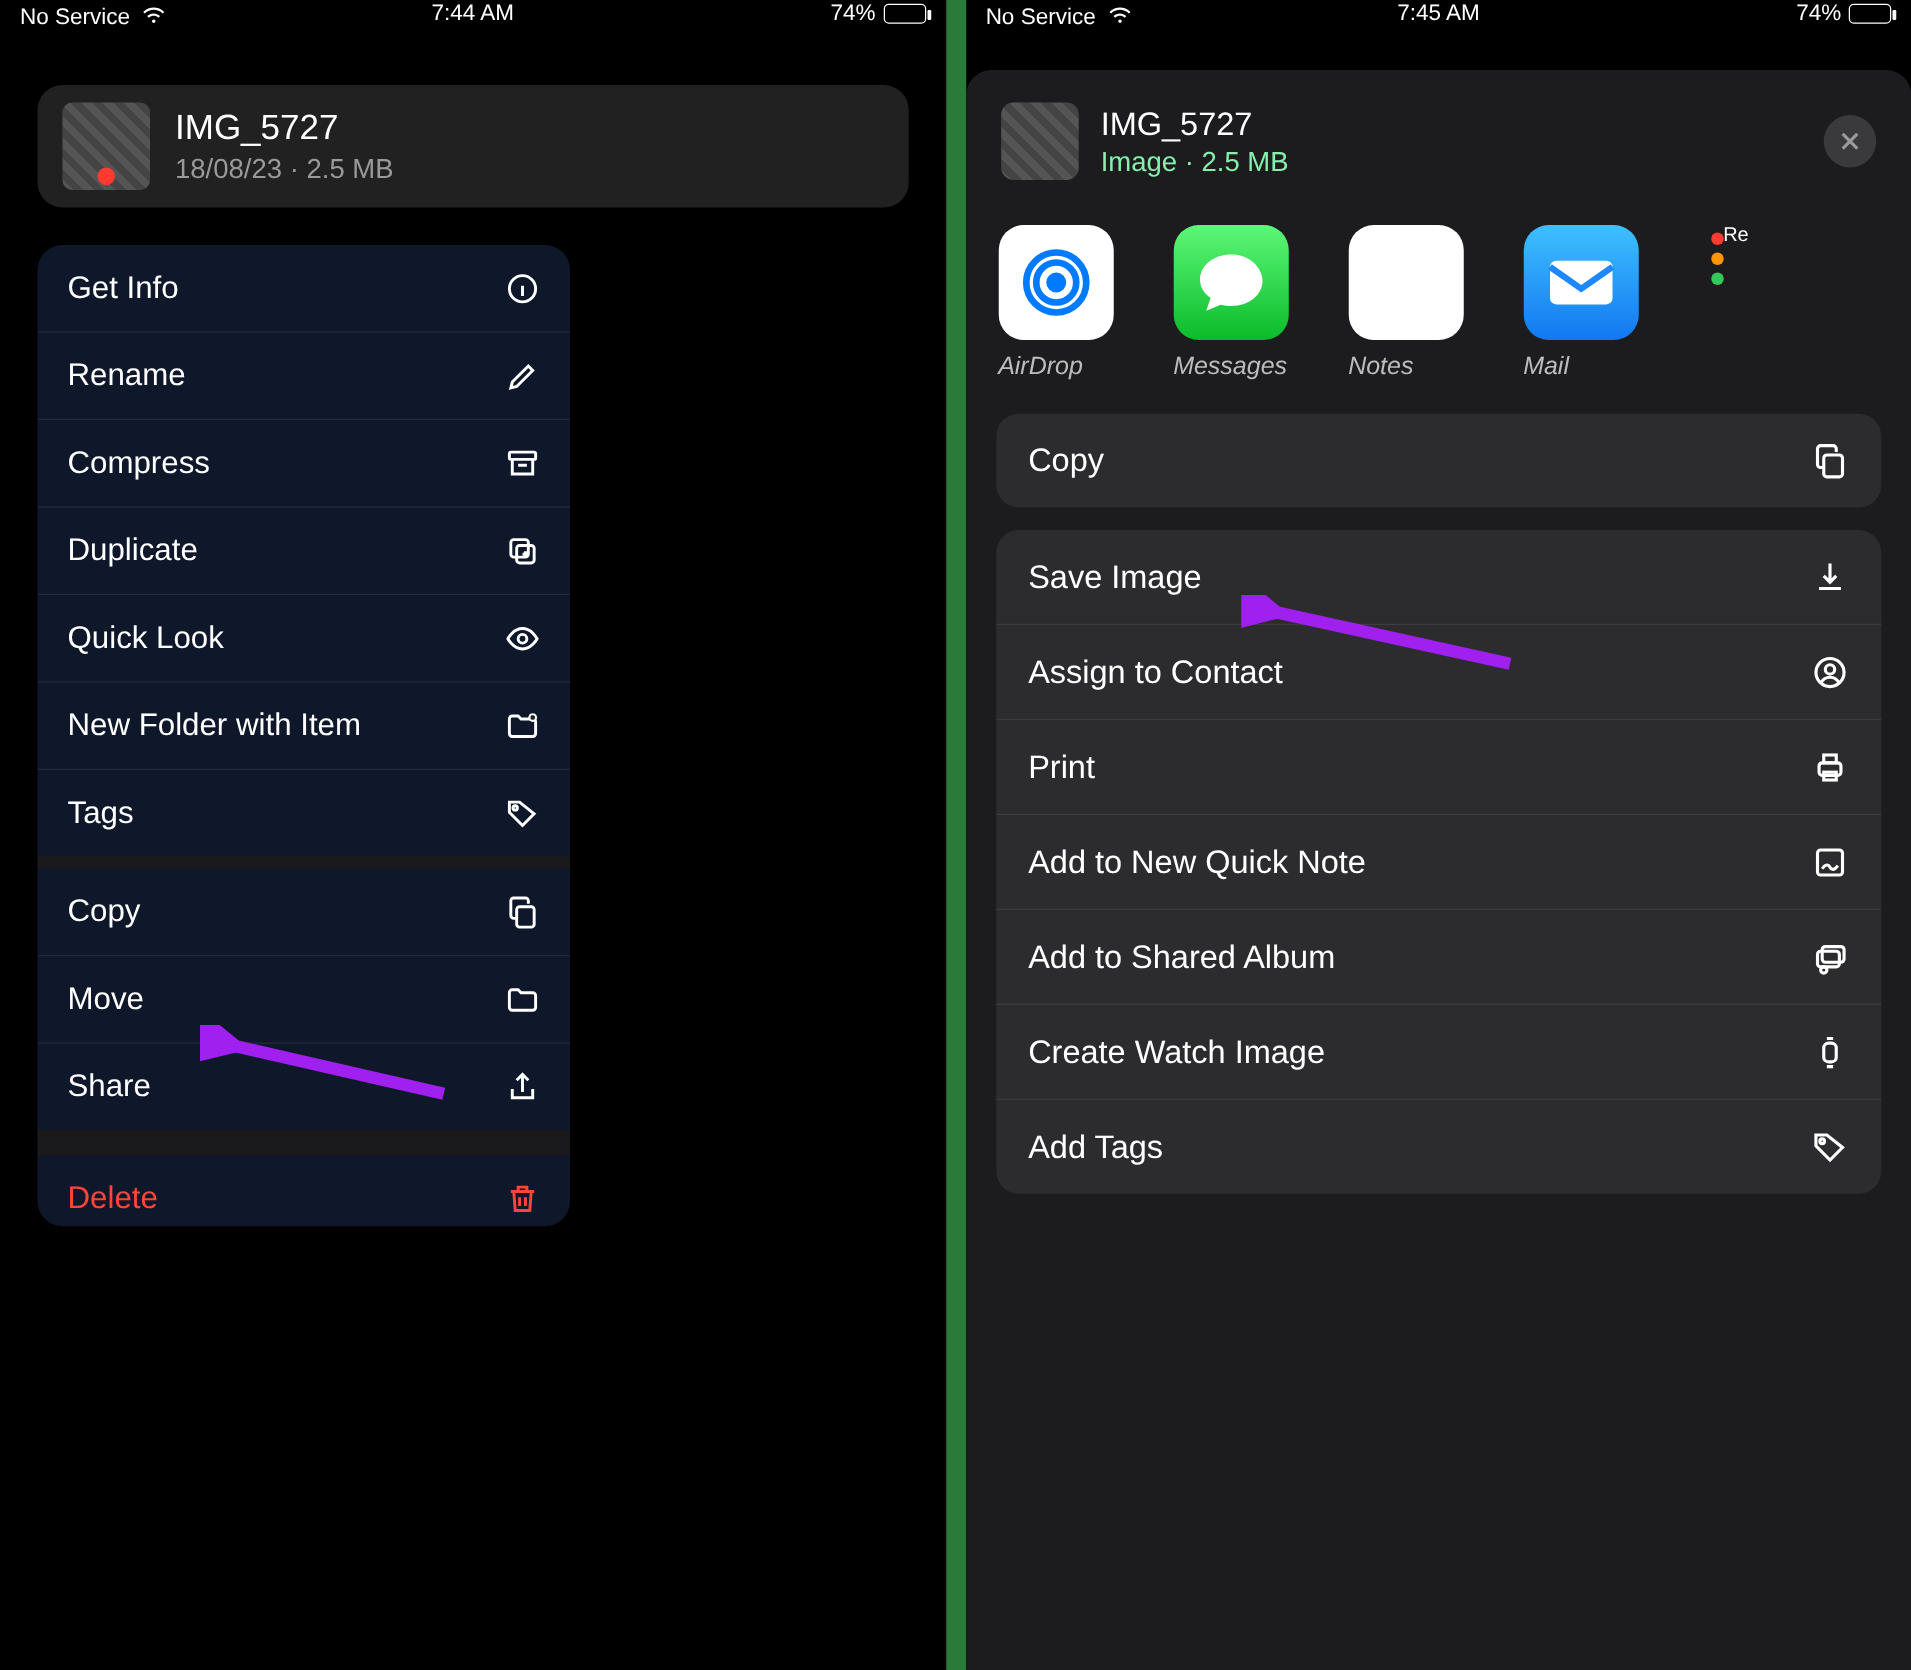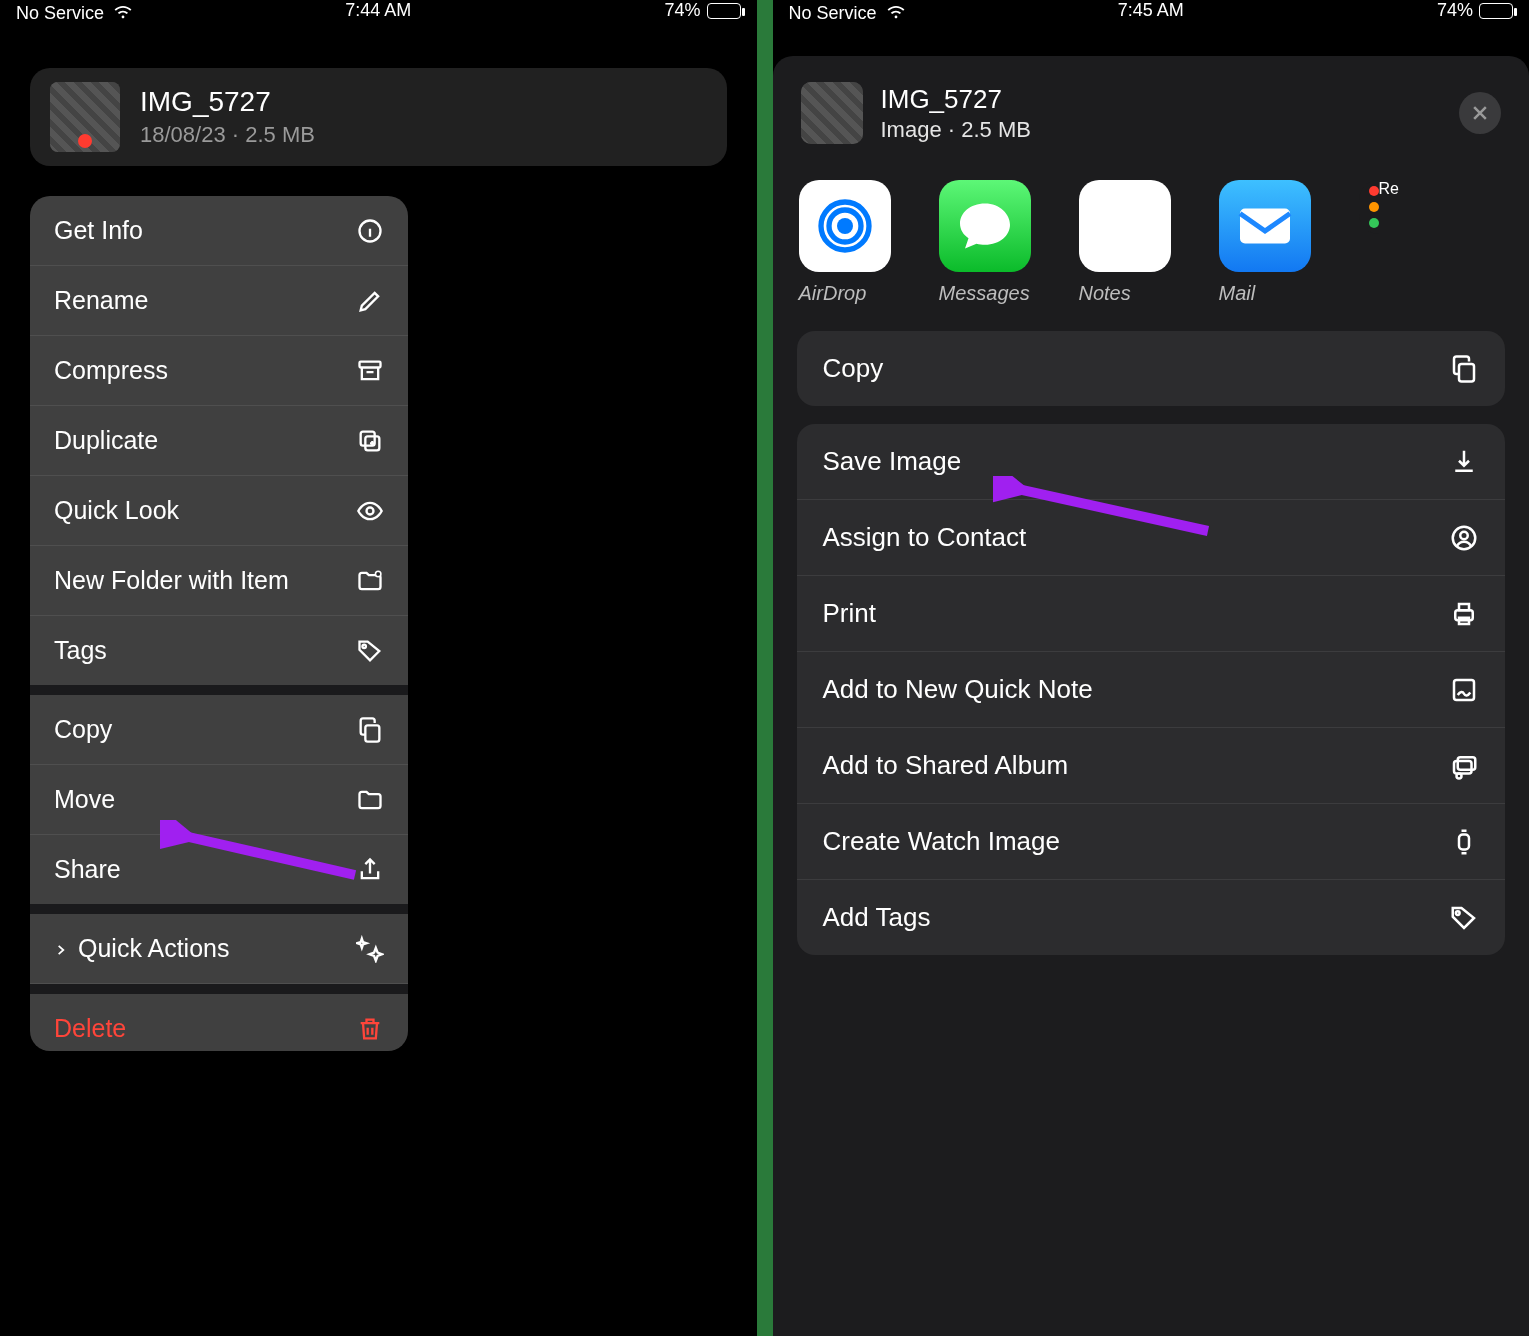--- a/index.html
+++ b/index.html
@@ -54,22 +54,22 @@
     display:flex;align-items:flex-end;justify-content:center;
     position:relative; overflow:hidden;
   }
   .thumb::before {content:"";position:absolute;inset:0;background:repeating-linear-gradient(45deg,#555 0 6px,#444 6px 12px);}
   .thumb-dot{position:absolute;bottom:4px;width:14px;height:14px;border-radius:50%;background:#ff3b30;}
   .file-text .title { font-size: 28px; font-weight: 500; color:#fff;}
   .file-text .meta { font-size: 22px; color:#9a9a9a; margin-top:4px;}
 
   .context-menu {
     margin: 30px 0 0 30px;
-    width: 378px;
-    background: #404040;
+    width: 426px;
+    background: #0f172a;
     border-radius: 20px;
     overflow: hidden;
   }
   .menu-item {
     display: flex;
     align-items: center;
     justify-content: space-between;
     padding: 20px 24px;
     font-size: 25px;
     border-bottom: 1px solid rgba(255,255,255,0.08);
@@ -91,21 +91,21 @@
   .arrow svg { width:100%; height:100%;}
 
   
   .share-header {
     display:flex; align-items:center;
     padding: 26px 28px 18px 28px;
     gap:18px;
   }
   .share-header .thumb { width:62px; height:62px; border-radius:10px;}
   .share-header .title { font-size:26px; font-weight:500;}
-  .share-header .meta { font-size:22px; color:#e5e5e5; margin-top:2px;}
+  .share-header .meta { font-size:22px; color:#86efac; margin-top:2px;}
   .close-btn {
     width:42px;height:42px;border-radius:50%;background:#3a3a3c;
     display:flex;align-items:center;justify-content:center;margin-left:auto;
   }
   .close-btn svg{stroke:#9a9a9a;stroke-width:3;fill:none;}
 
   .share-apps {
     display:flex; gap:40px; padding: 18px 26px 8px 26px; overflow:hidden;
   }
   .app { width:100px; flex-shrink:0;font-style:italic;}
@@ -268,32 +268,20 @@
         <div class="menu-item">
           <span>Share</span>
           <span class="icn">
             <svg viewBox="0 0 24 24">
               <path d="M12 3v12M8 7l4-4 4 4M5 13v6h14v-6"></path>
             </svg>
           </span>
         </div>
       </div>
     <div class="menu-group-gap"></div>
-    <div class="menu-item">
-      <span><span class="chev">
-        <svg width="14" height="14" viewBox="0 0 24 24">
-              <path d="M8 5l8 7-8 7" stroke="#fff" stroke-width="3" fill="none"></path>
-            </svg>
-      </span><span>Quick Actions</span></span>
-      <span class="icn">
-        <svg viewBox="0 0 24 24">
-            <path d="M5 3l1 3 3 1-3 1-1 3-1-3-3-1 3-1zM17 11l1.5 4 4 1.5-4 1.5L17 22l-1.5-4-4-1.5 4-1.5z"></path>
-          </svg>
-      </span>
-    </div>
     <div class="menu-group-gap"></div>
     <div class="menu-item danger" style="padding-bottom:8px">
       <span>Delete</span>
       <span class="icn">
         <svg viewBox="0 0 24 24">
             <path d="M4 7h16M9 7V4h6v3M6 7l1 13h10l1-13M10 11v6M14 11v6"></path>
           </svg>
       </span>
     </div>
   </div>

